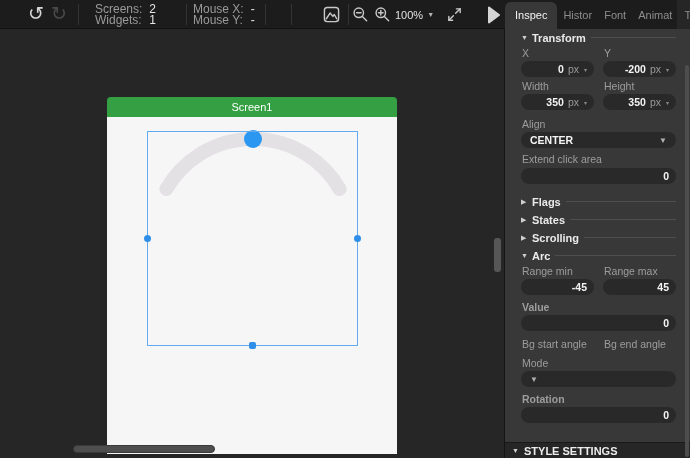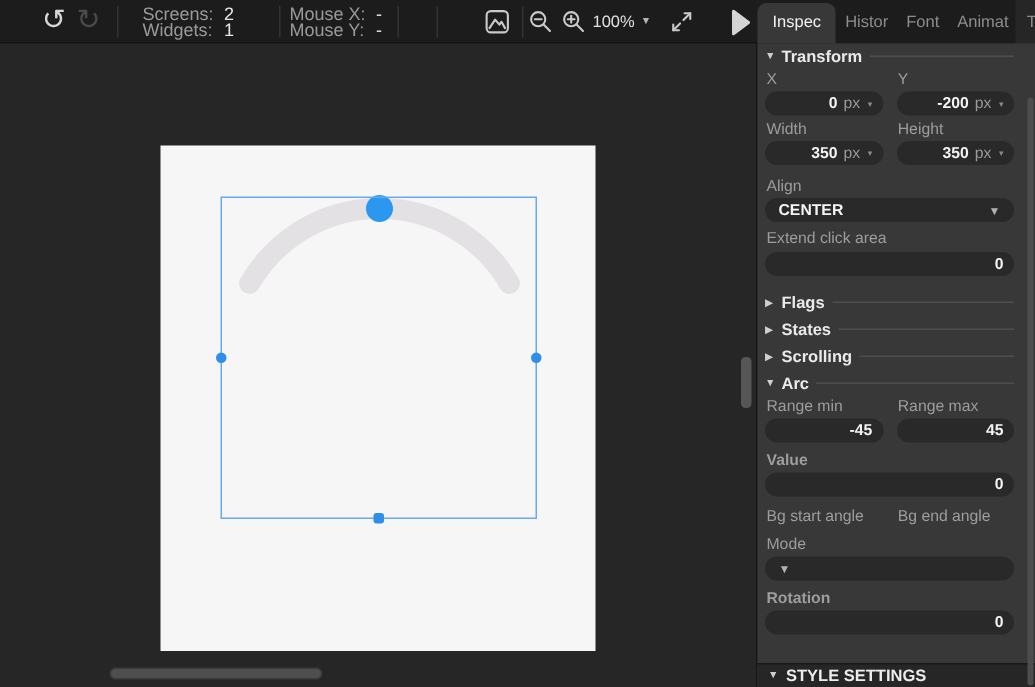--- a/index.html
+++ b/index.html
@@ -22,21 +22,21 @@
   .tb-svg svg { width:17px; height:17px; stroke:#c9c9c9; fill:none; stroke-width:1.5; stroke-linecap:round; stroke-linejoin:round; }
   .zoomlvl { position:absolute; left:395px; top:9px; font-size:11px; color:#e0e0e0; cursor:pointer; }
   .zoomlvl .caret { font-size:7px; color:#b5b5b5; margin-left:4px; vertical-align:2px; }
   .panel-toggle { position:absolute; left:488px; top:6px; width:12px; height:18px; cursor:pointer; }
   
   .tabbar { position:absolute; left:505px; top:0; width:172px; height:29px; background:#1c1c1c; display:flex; align-items:flex-end; }
   .tab { font-size:11px; color:#8d8d8d; padding:7px 6px 8px 6px; white-space:nowrap; cursor:pointer; }
   .tab.active { background:#383838; color:#f2f2f2; border-radius:6px 6px 0 0; padding:7px 10px 8px 10px; }
   
   .panel { position:absolute; left:505px; top:29px; width:185px; height:429px; background:#383838; color:#cfcfcf; }
-  .panel-inner { padding:2px 14px 0 5px; }
+  .panel-inner { padding:2px 14px 0 16px; }
   .sec { display:flex; align-items:center; font-size:11px; font-weight:bold; color:#eaeaea; height:13px; cursor:pointer; }
   .sec .arr { font-size:7px; color:#cfcfcf; width:11px; }
   .sec .line { flex:1; height:1px; background:#4e4e4e; margin-left:5px; }
   .lbl { font-size:10.5px; line-height:11px; color:#9d9d9d; margin:2px 0 2px 1px; }
   .row2 { display:flex; gap:9px; }
   .col { flex:1; min-width:0; }
   .fld { height:16px; background:#292929; border-radius:8px; display:flex; align-items:center; padding:0 7px; font-size:10.5px; cursor:text; }
   .fld .fv { flex:1; text-align:right; color:#f4f4f4; font-weight:bold; }
   .fld .fu { color:#9a9a9a; margin-left:4px; }
   .fld .fc { color:#8a8a8a; font-size:6px; margin-left:5px; }
@@ -132,20 +132,23 @@
   <div class="tabbar">
     <div class="tab active">Inspec</div>
     <div class="tab">Histor</div>
     <div class="tab">Font</div>
     <div class="tab">Animat</div>
     <div class="tab">Theme</div>
   </div>
 
   <div class="canvas">
     <div class="screen">
+      <div class="screen-header">
+          <span>Screen1</span>
+        </div>
       <div class="screen-body"></div>
     </div>
 
     <svg class="overlay" viewBox="0 0 505 429">
       <path d="M 166.4 160 A 100 100 0 0 1 339.6 160" stroke="#e4e1e4" stroke-width="14" fill="none" stroke-linecap="round"></path>
       <circle cx="253" cy="110" r="9" fill="#2b97f0"></circle>
     </svg>
 
     <div class="selbox">
       <div class="handle" style="left:-4px; top:50%; margin-top:-4px;"></div>

